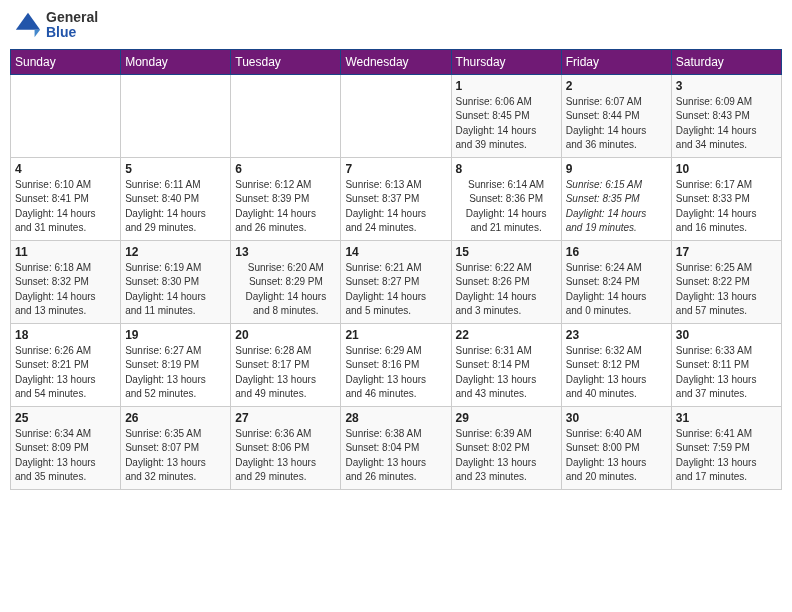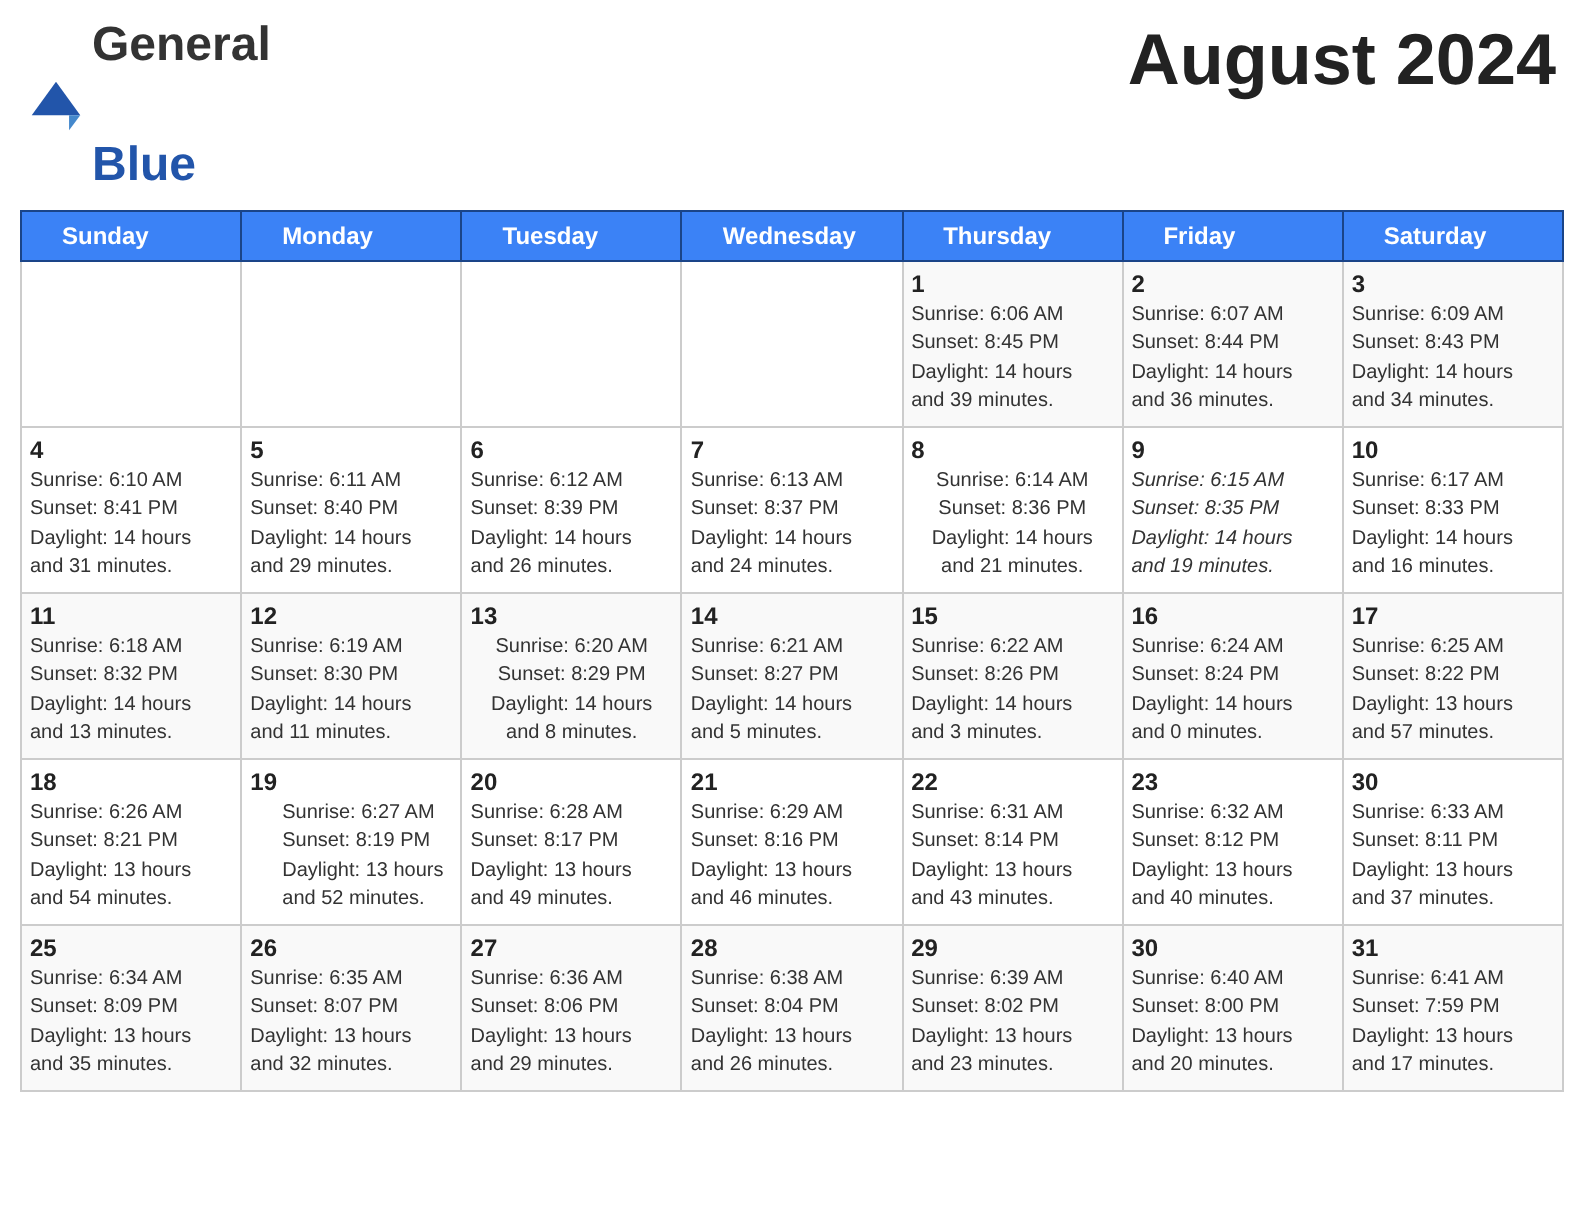--- a/index.html
+++ b/index.html
@@ -17,24 +17,23 @@
       margin-bottom: 8px;
       padding: 0 4px;
     }
     .logo {
       display: flex;
       align-items: center;
     }
     .logo-text {
       display: flex;
       flex-direction: column;
-      font-size: 24px;
+      font-size: 14px;
       font-weight: bold;
       line-height: 1.1;
-      gap: 34px;
     }
     .logo-general { color: #333; }
     .logo-blue { color: #2255aa; }
     .logo-icon {
       width: 28px;
       height: 28px;
       margin-right: 4px;
       color: #2255aa;
     }
     .title-block {
@@ -49,26 +48,26 @@
     .title-location {
       font-size: 15px;
       color: #444;
     }
     table {
       width: 100%;
       border-collapse: collapse;
       font-size: 11px;
     }
     thead tr th {
-      background-color: #3b82f6;
+      background-color: #701a75;
       color: #fff;
-      padding: 5px 20px;
+      padding: 5px 4px;
       text-align: left;
       font-size: 12px;
-      font-weight: bold;
+      font-weight: normal;
       border: 1px solid #1a4488;
     }
     tbody tr td {
       border: 1px solid #ccc;
       vertical-align: top;
       padding: 4px;
       width: calc(100% / 7);
       height: 80px;
       background: #fff;
     }
@@ -99,21 +98,20 @@
     <svg class="logo-icon" viewBox="0 0 30 30" xmlns="http://www.w3.org/2000/svg">
       <polygon points="15,2 28,20 2,20" fill="#2255aa"></polygon>
       <polygon points="22,20 28,20 22,28" fill="#4488cc"></polygon>
     </svg>
     <div class="logo-text">
       <span class="logo-general">General</span>
       <span class="logo-blue">Blue</span>
     </div>
   </div>
   <div class="title-block">
-    <div class="title-month">August 2024</div>
   </div>
 </div>
 
 <table>
   <thead>
     <tr>
     <th>Sunday</th>
         <th>Monday</th>
         <th>Tuesday</th>
         <th>Wednesday</th>
@@ -255,21 +253,21 @@
       <tr>
         <td>
           <span class="day-num">18</span>
           <div class="day-detail" style="white-space: pre-line;">Sunrise: 6:26 AM
 Sunset: 8:21 PM
 Daylight: 13 hours
 and 54 minutes.</div>
         </td>
         <td>
           <span class="day-num">19</span>
-          <div class="day-detail" style="white-space: pre-line; margin-left: 16px;">Sunrise: 6:27 AM
+          <div class="day-detail" style="white-space: pre-line;">Sunrise: 6:27 AM
 Sunset: 8:19 PM
 Daylight: 13 hours
 and 52 minutes.</div>
         </td>
         <td>
           <span class="day-num">20</span>
           <div class="day-detail" style="white-space: pre-line;">Sunrise: 6:28 AM
 Sunset: 8:17 PM
 Daylight: 13 hours
 and 49 minutes.</div>

